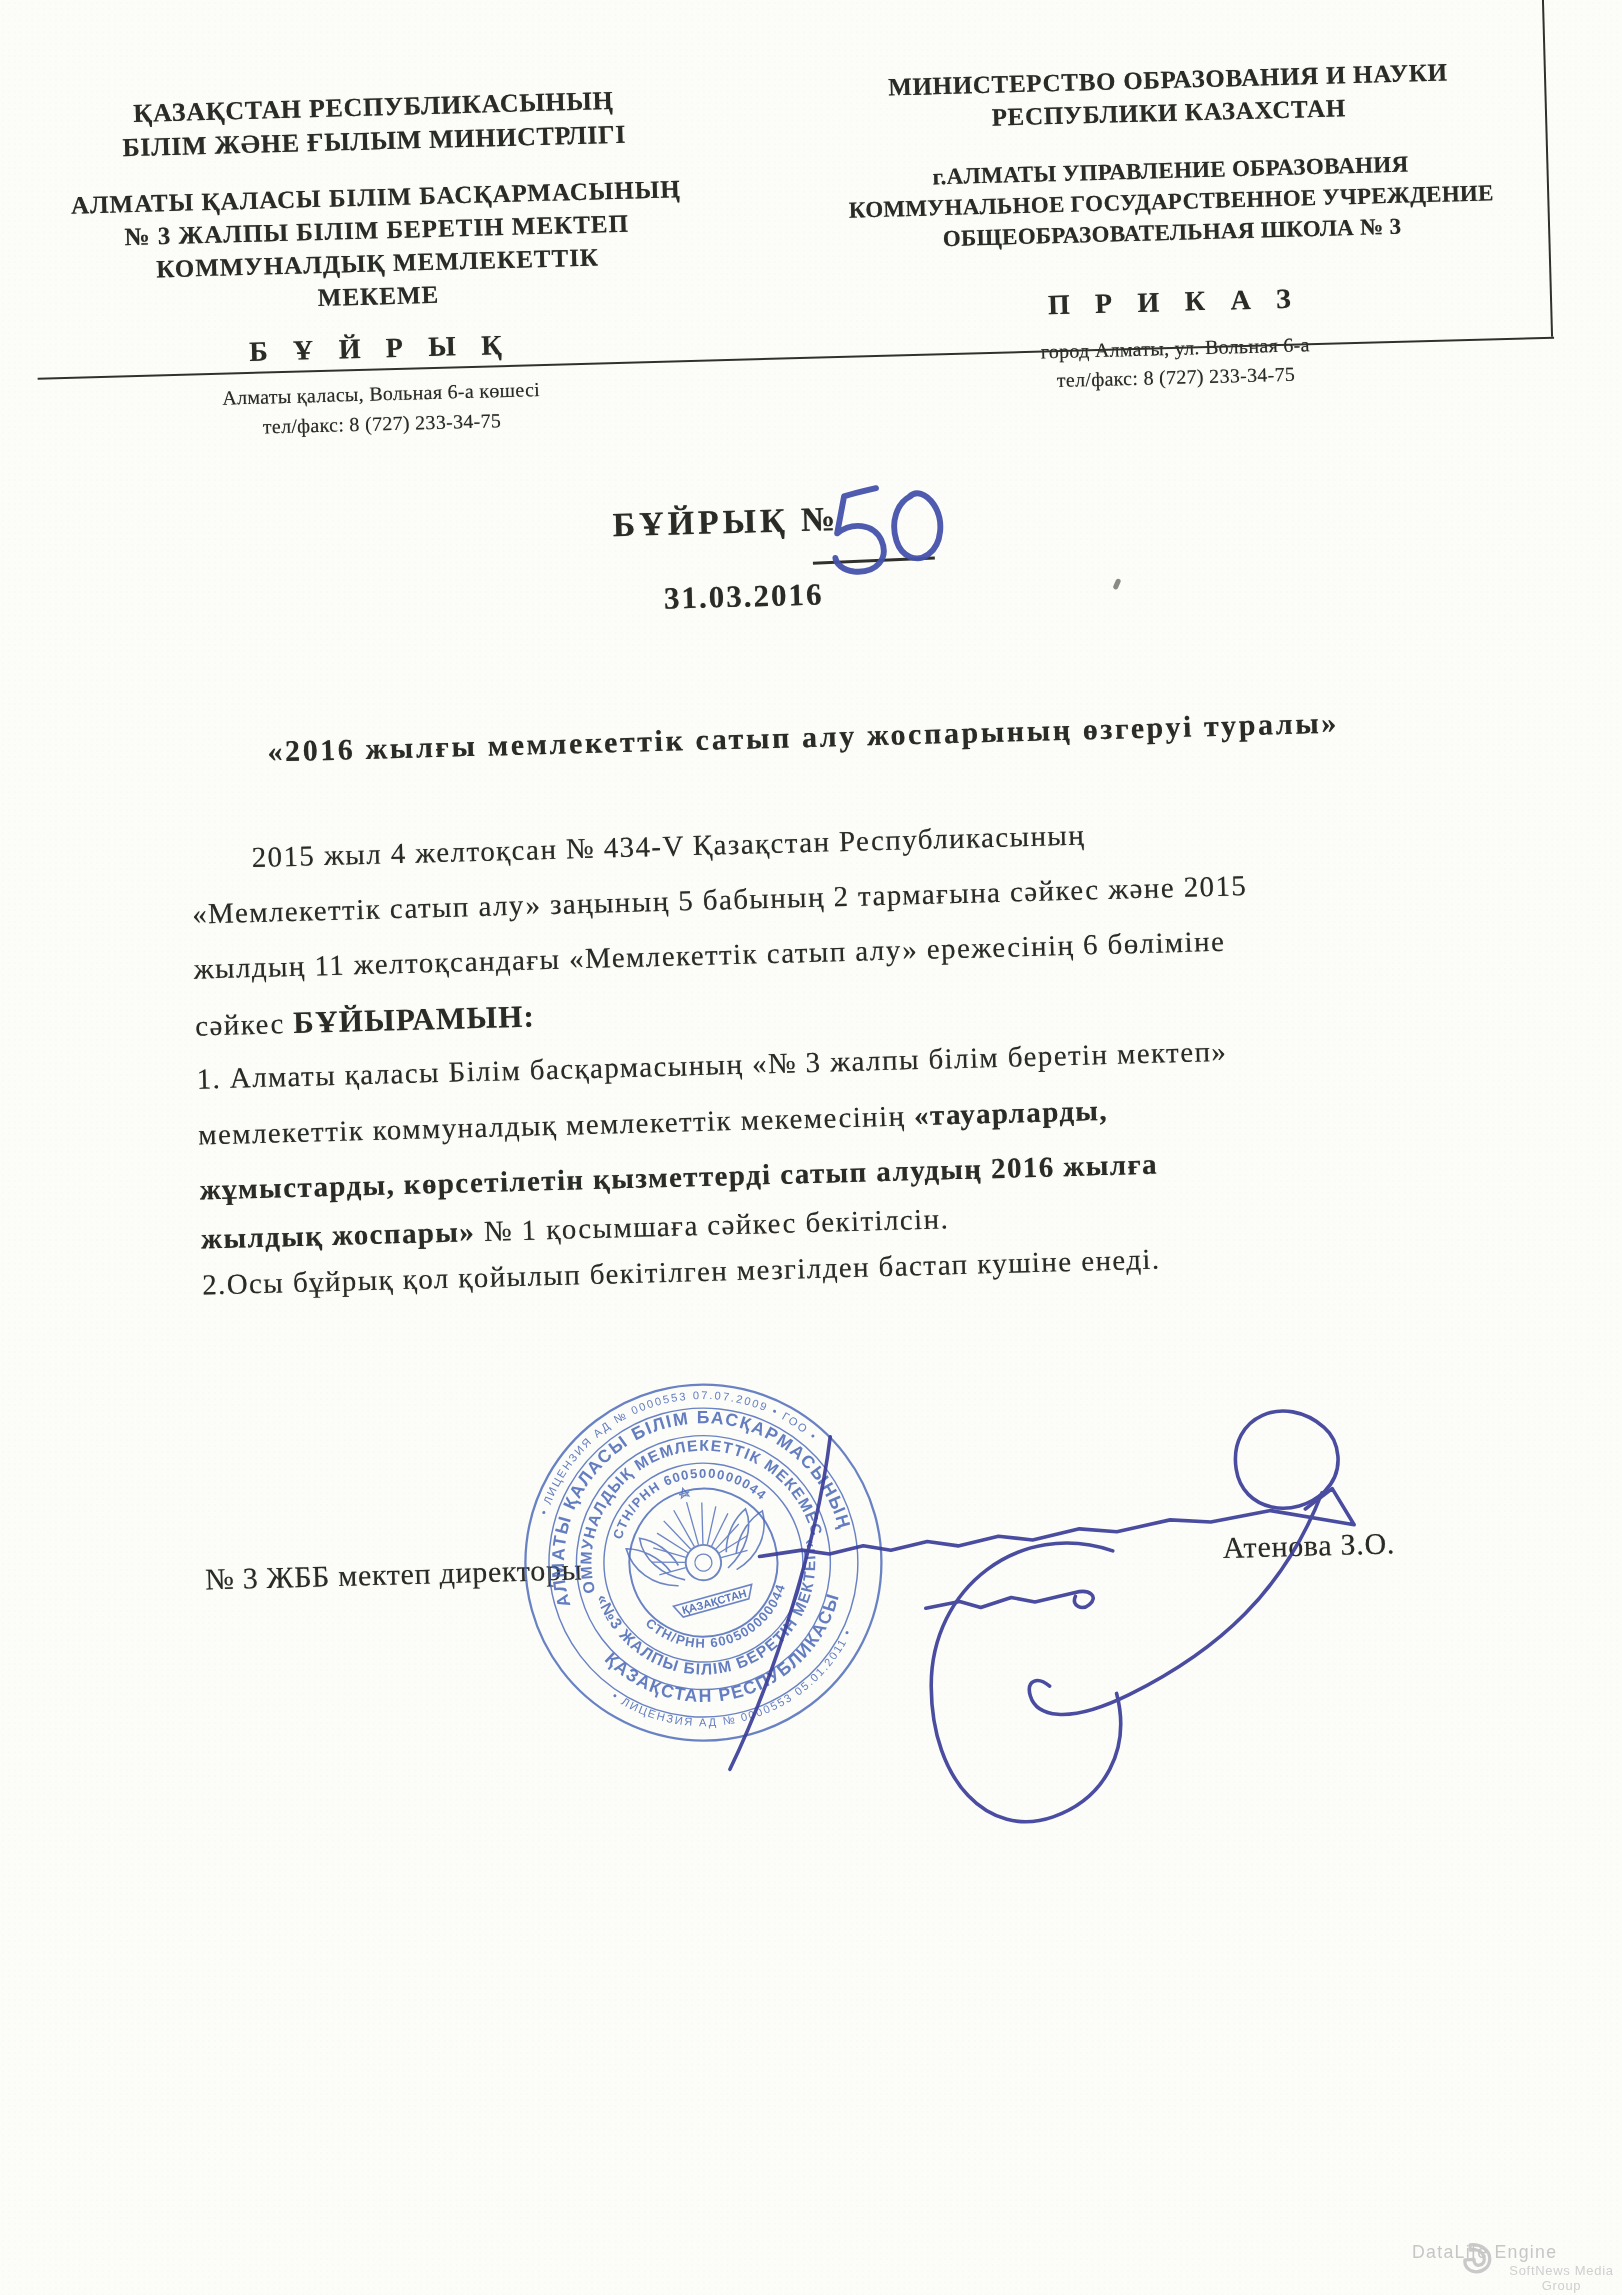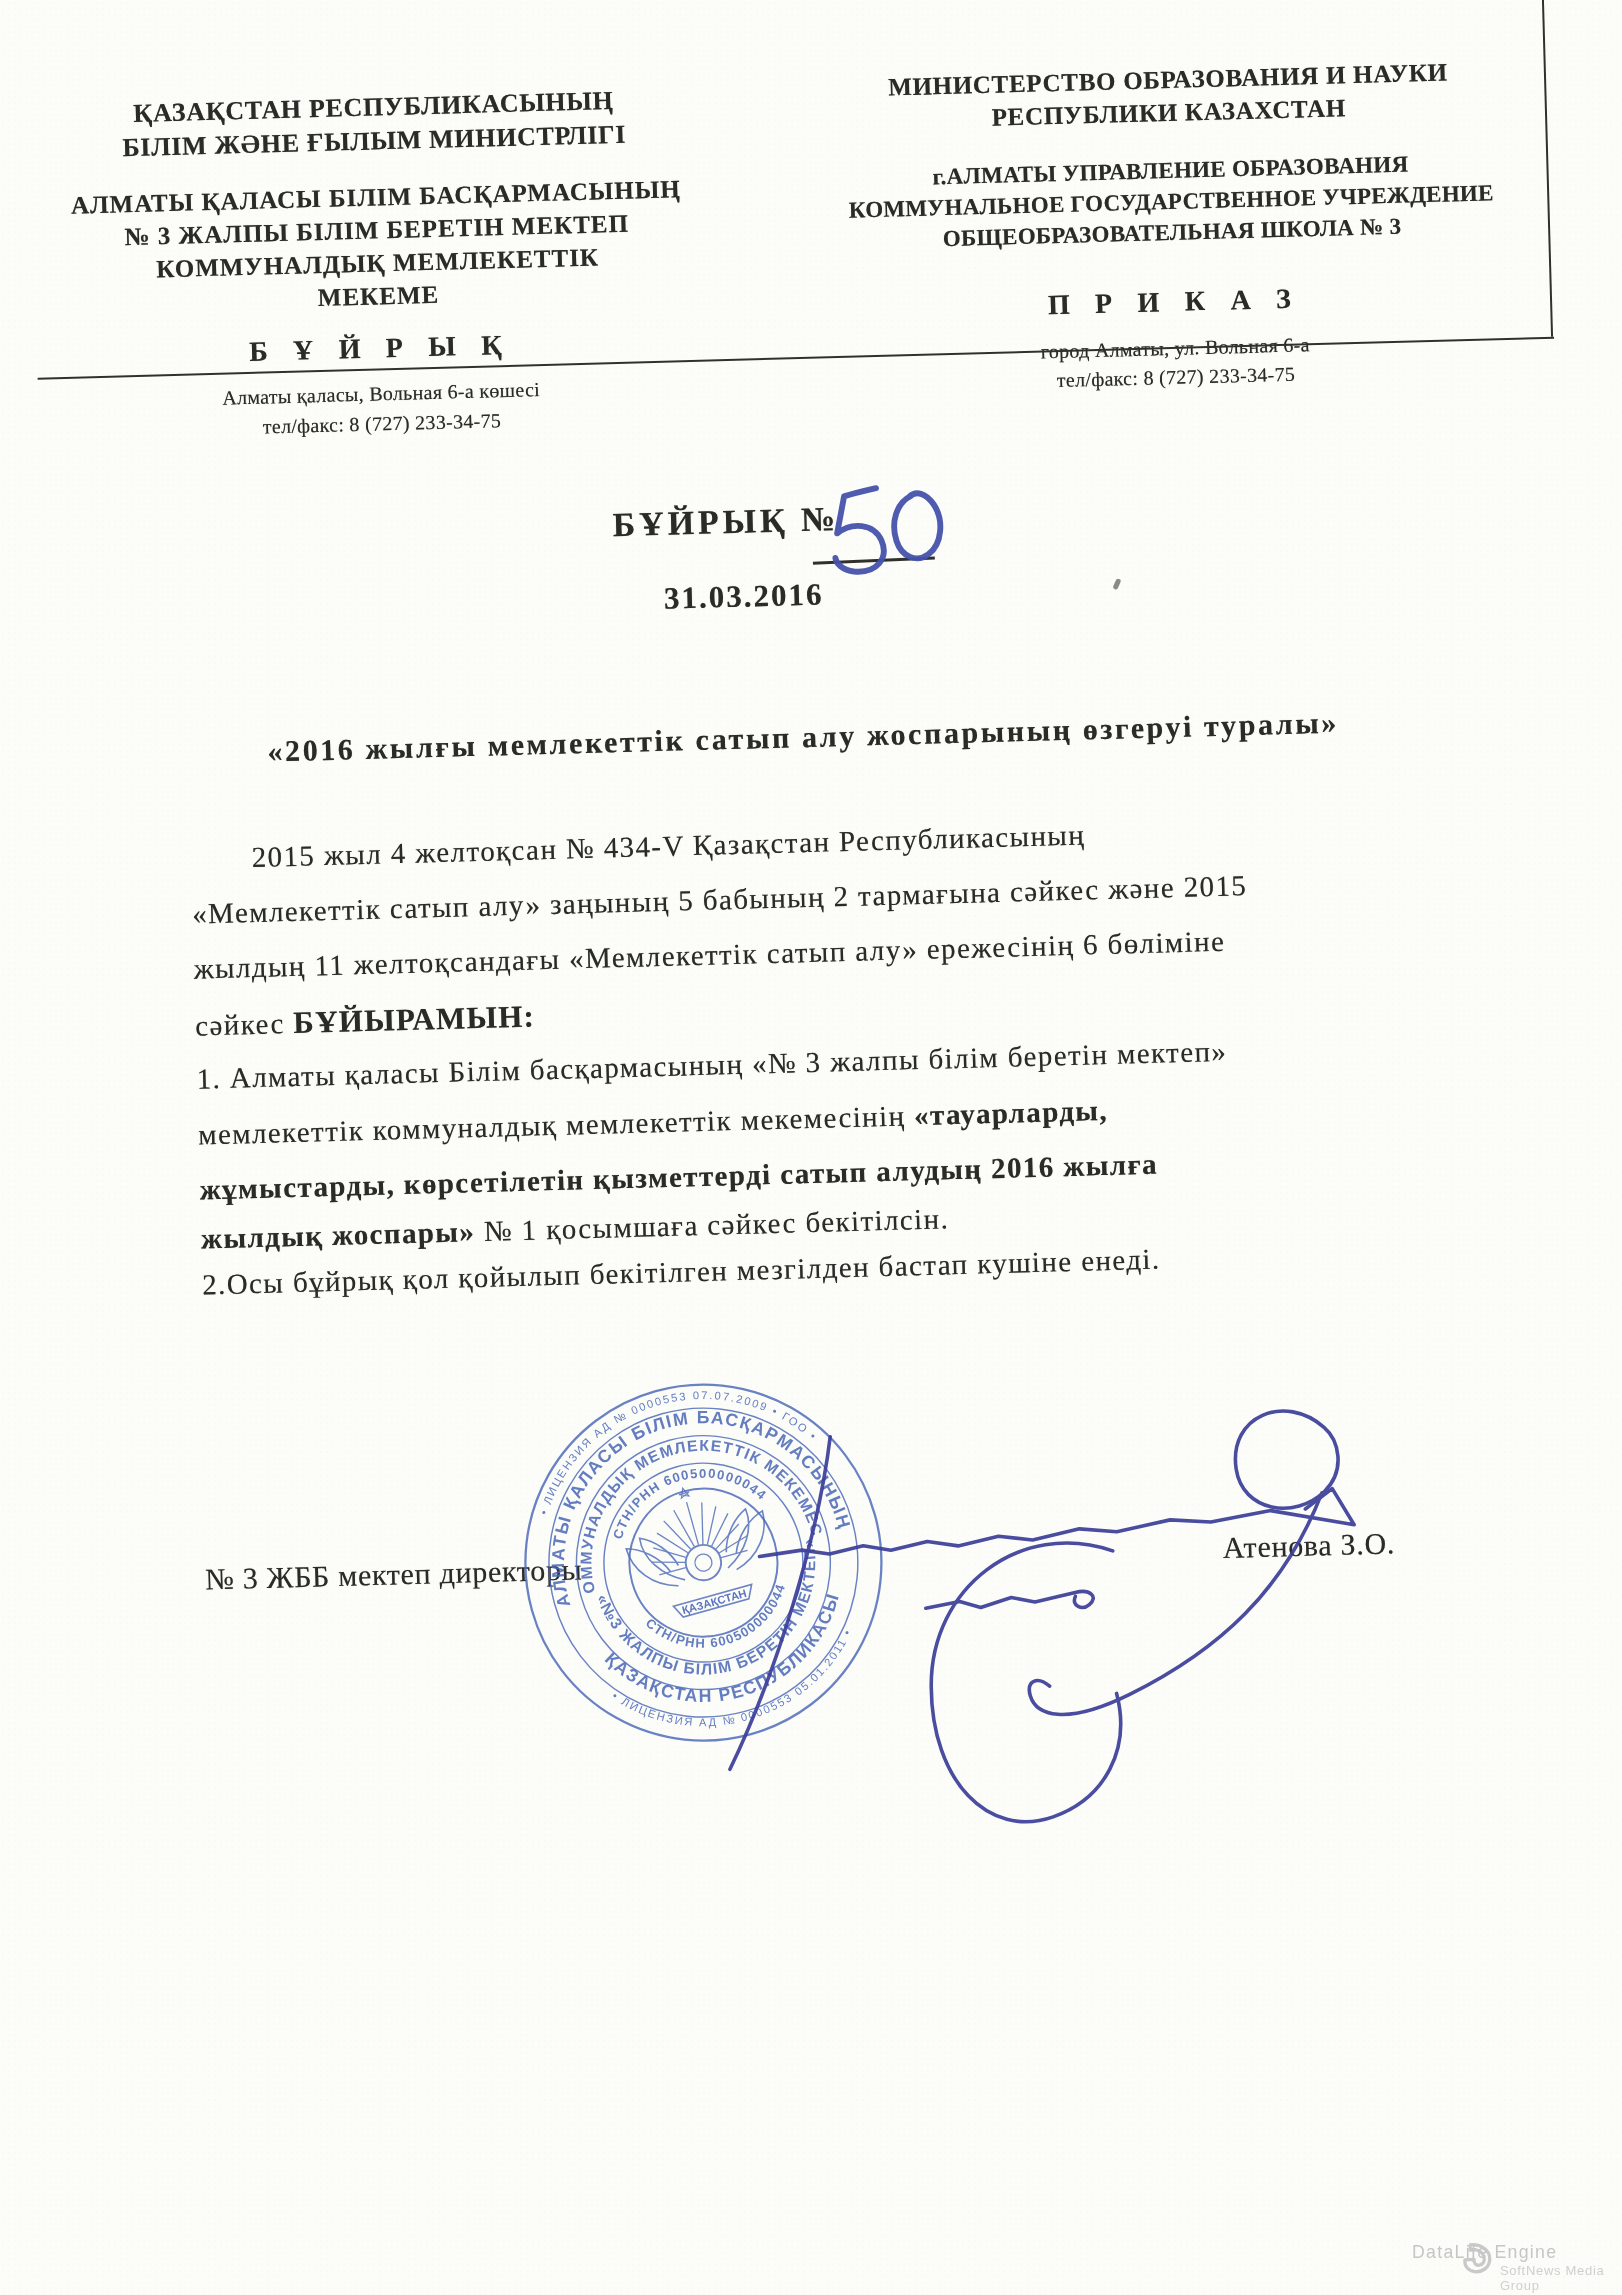--- a/index.html
+++ b/index.html
@@ -176,16 +176,16 @@
         <path d="M 253 66 C 230 220 162 422 86 570"></path>
       </g>
     </svg>
   </div>
 
   <div>
     <svg class="wm" style="left:1461px;top:2241px;" width="34" height="34" viewBox="0 0 52 52">
       <path d="M 14 6 C 30 4 44 14 44 27 C 44 40 33 48 21 47 C 11 46 5 38 6 29 L 20 28 C 19 34 23 38 28 37 C 34 36 37 31 35 24 C 33 16 25 12 14 14 Z" fill="none" stroke="#c9c9c9" stroke-width="5" stroke-linejoin="round"></path>
     </svg>
     <div class="wm wm1" style="left:1412px;top:2242px;text-align:right;">DataLife Engine</div>
-    <div class="wm wm2" style="left:1500px;top:2263px;">SoftNews Media Group</div>
+    <div class="wm wm2" style="left:1500px;top:2263px;text-align:center;">SoftNews Media Group</div>
   </div>
 </div>
 
 
 </body></html>

